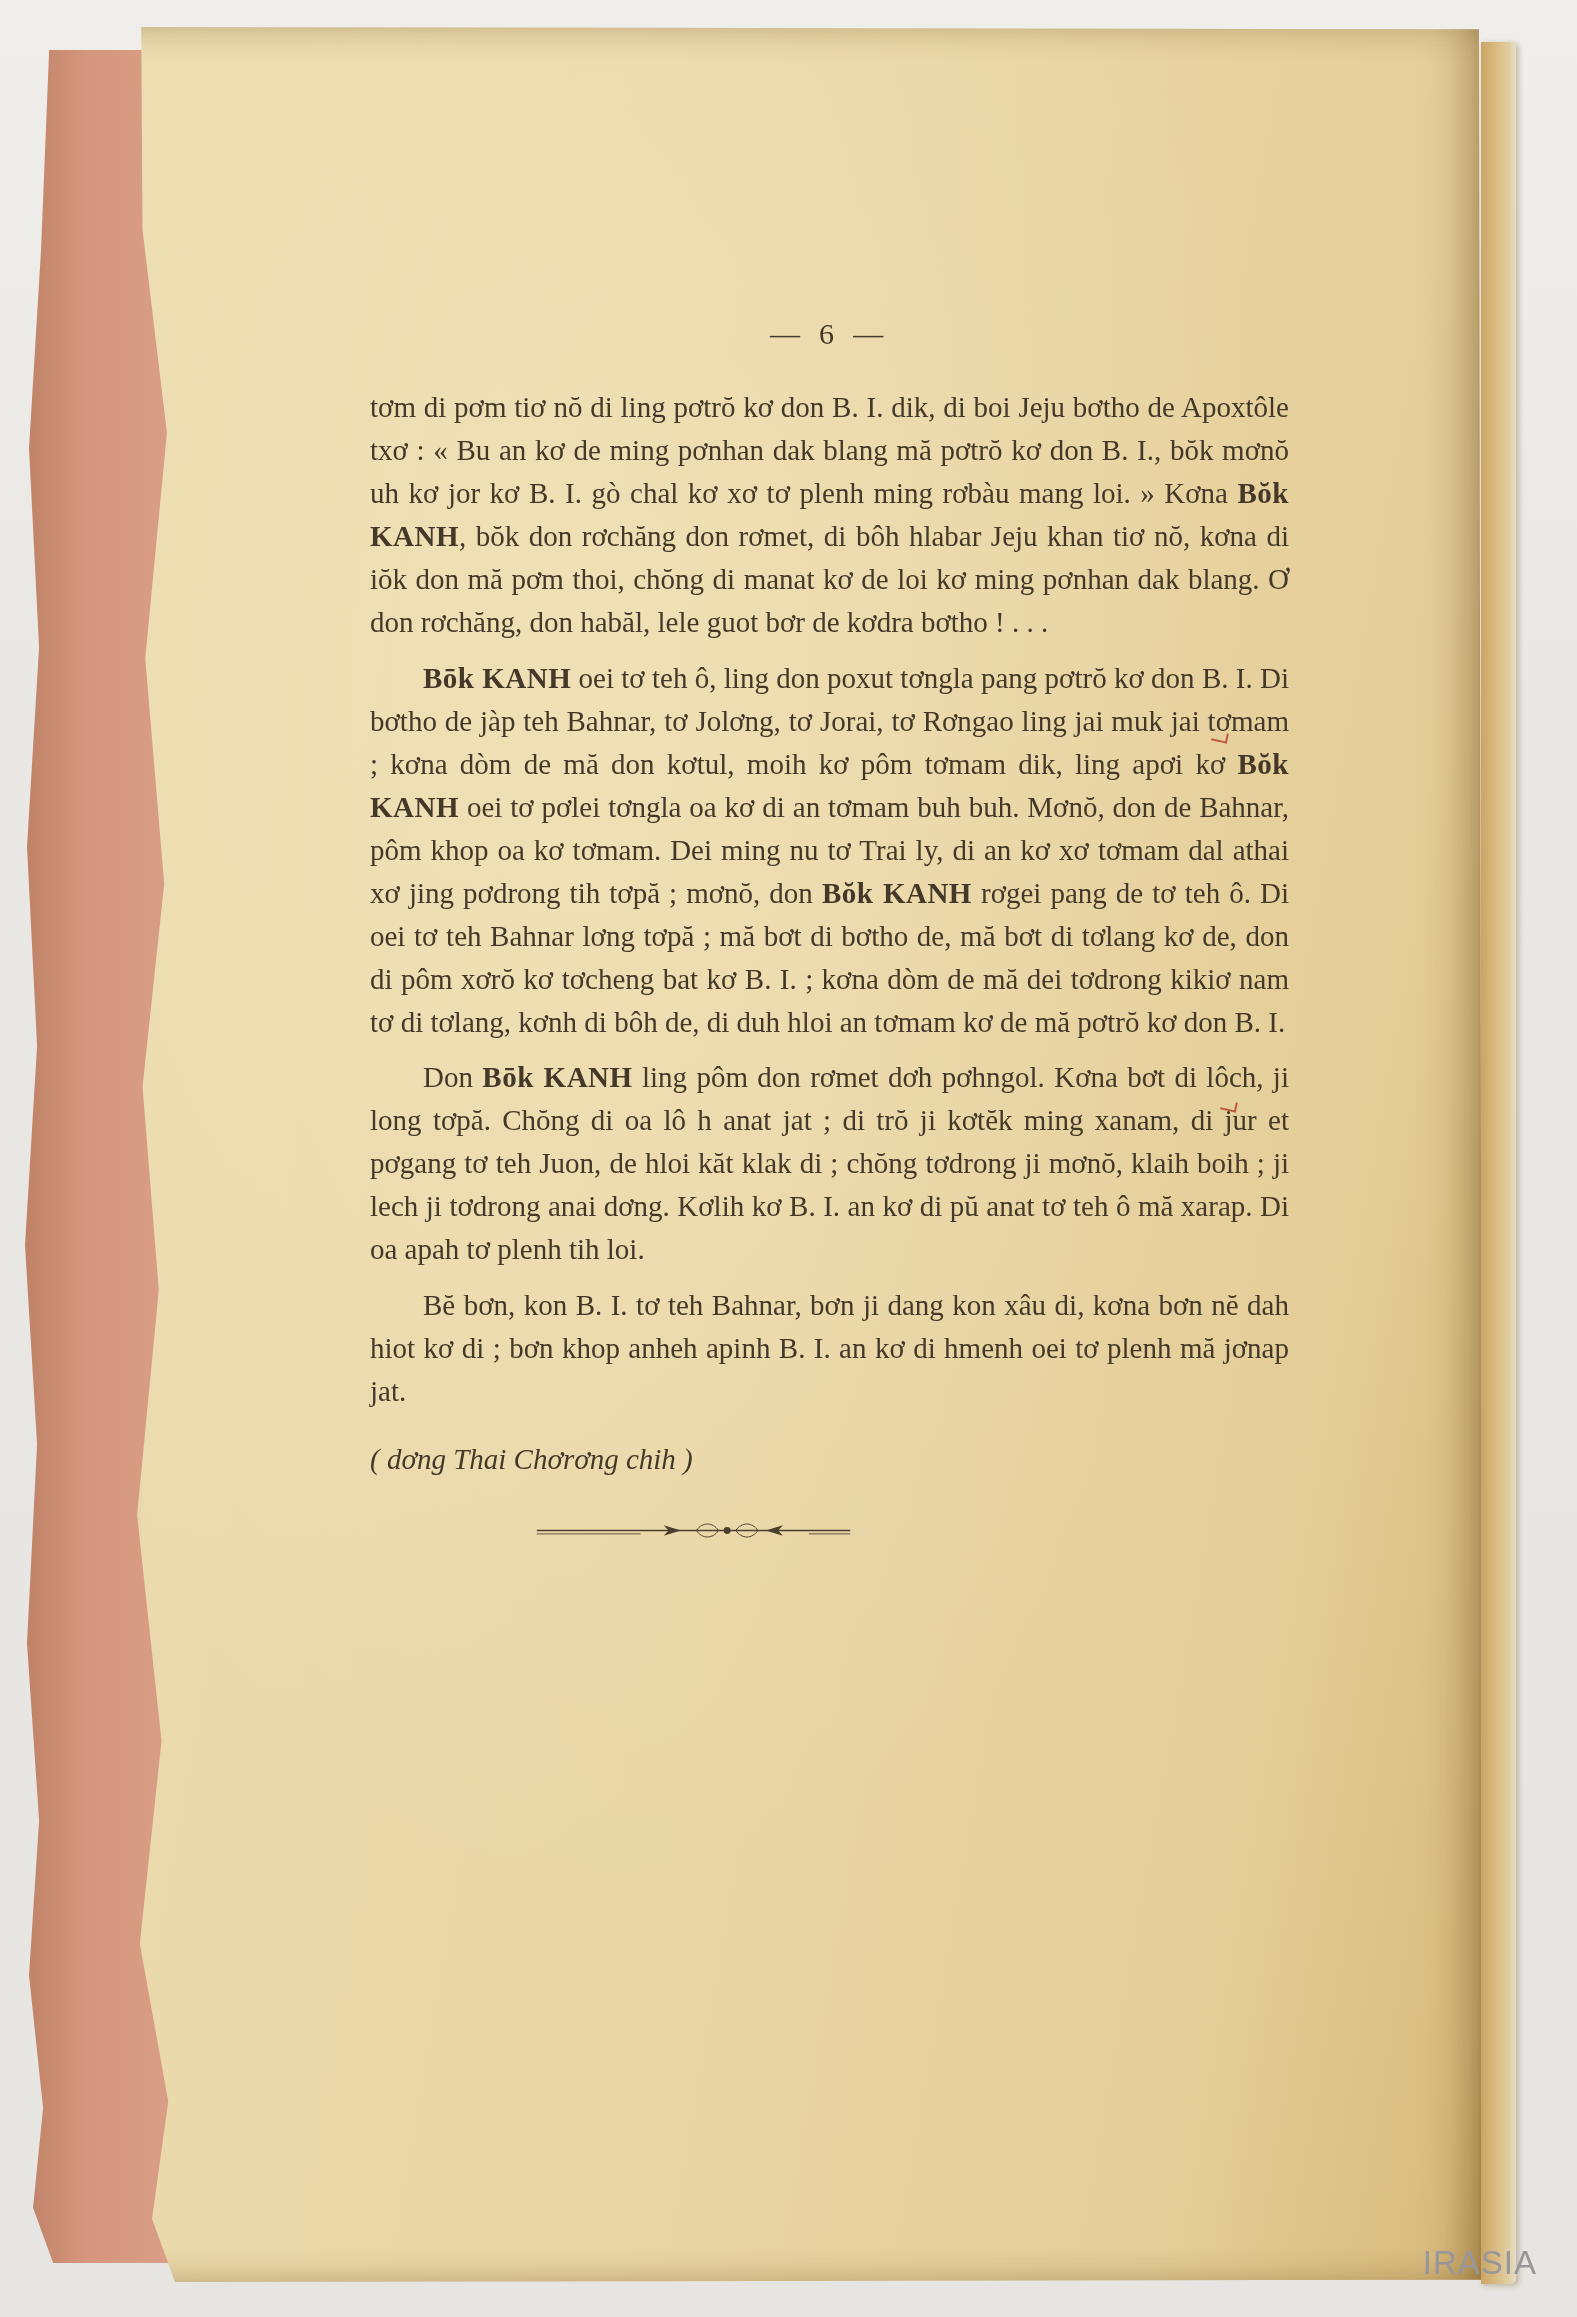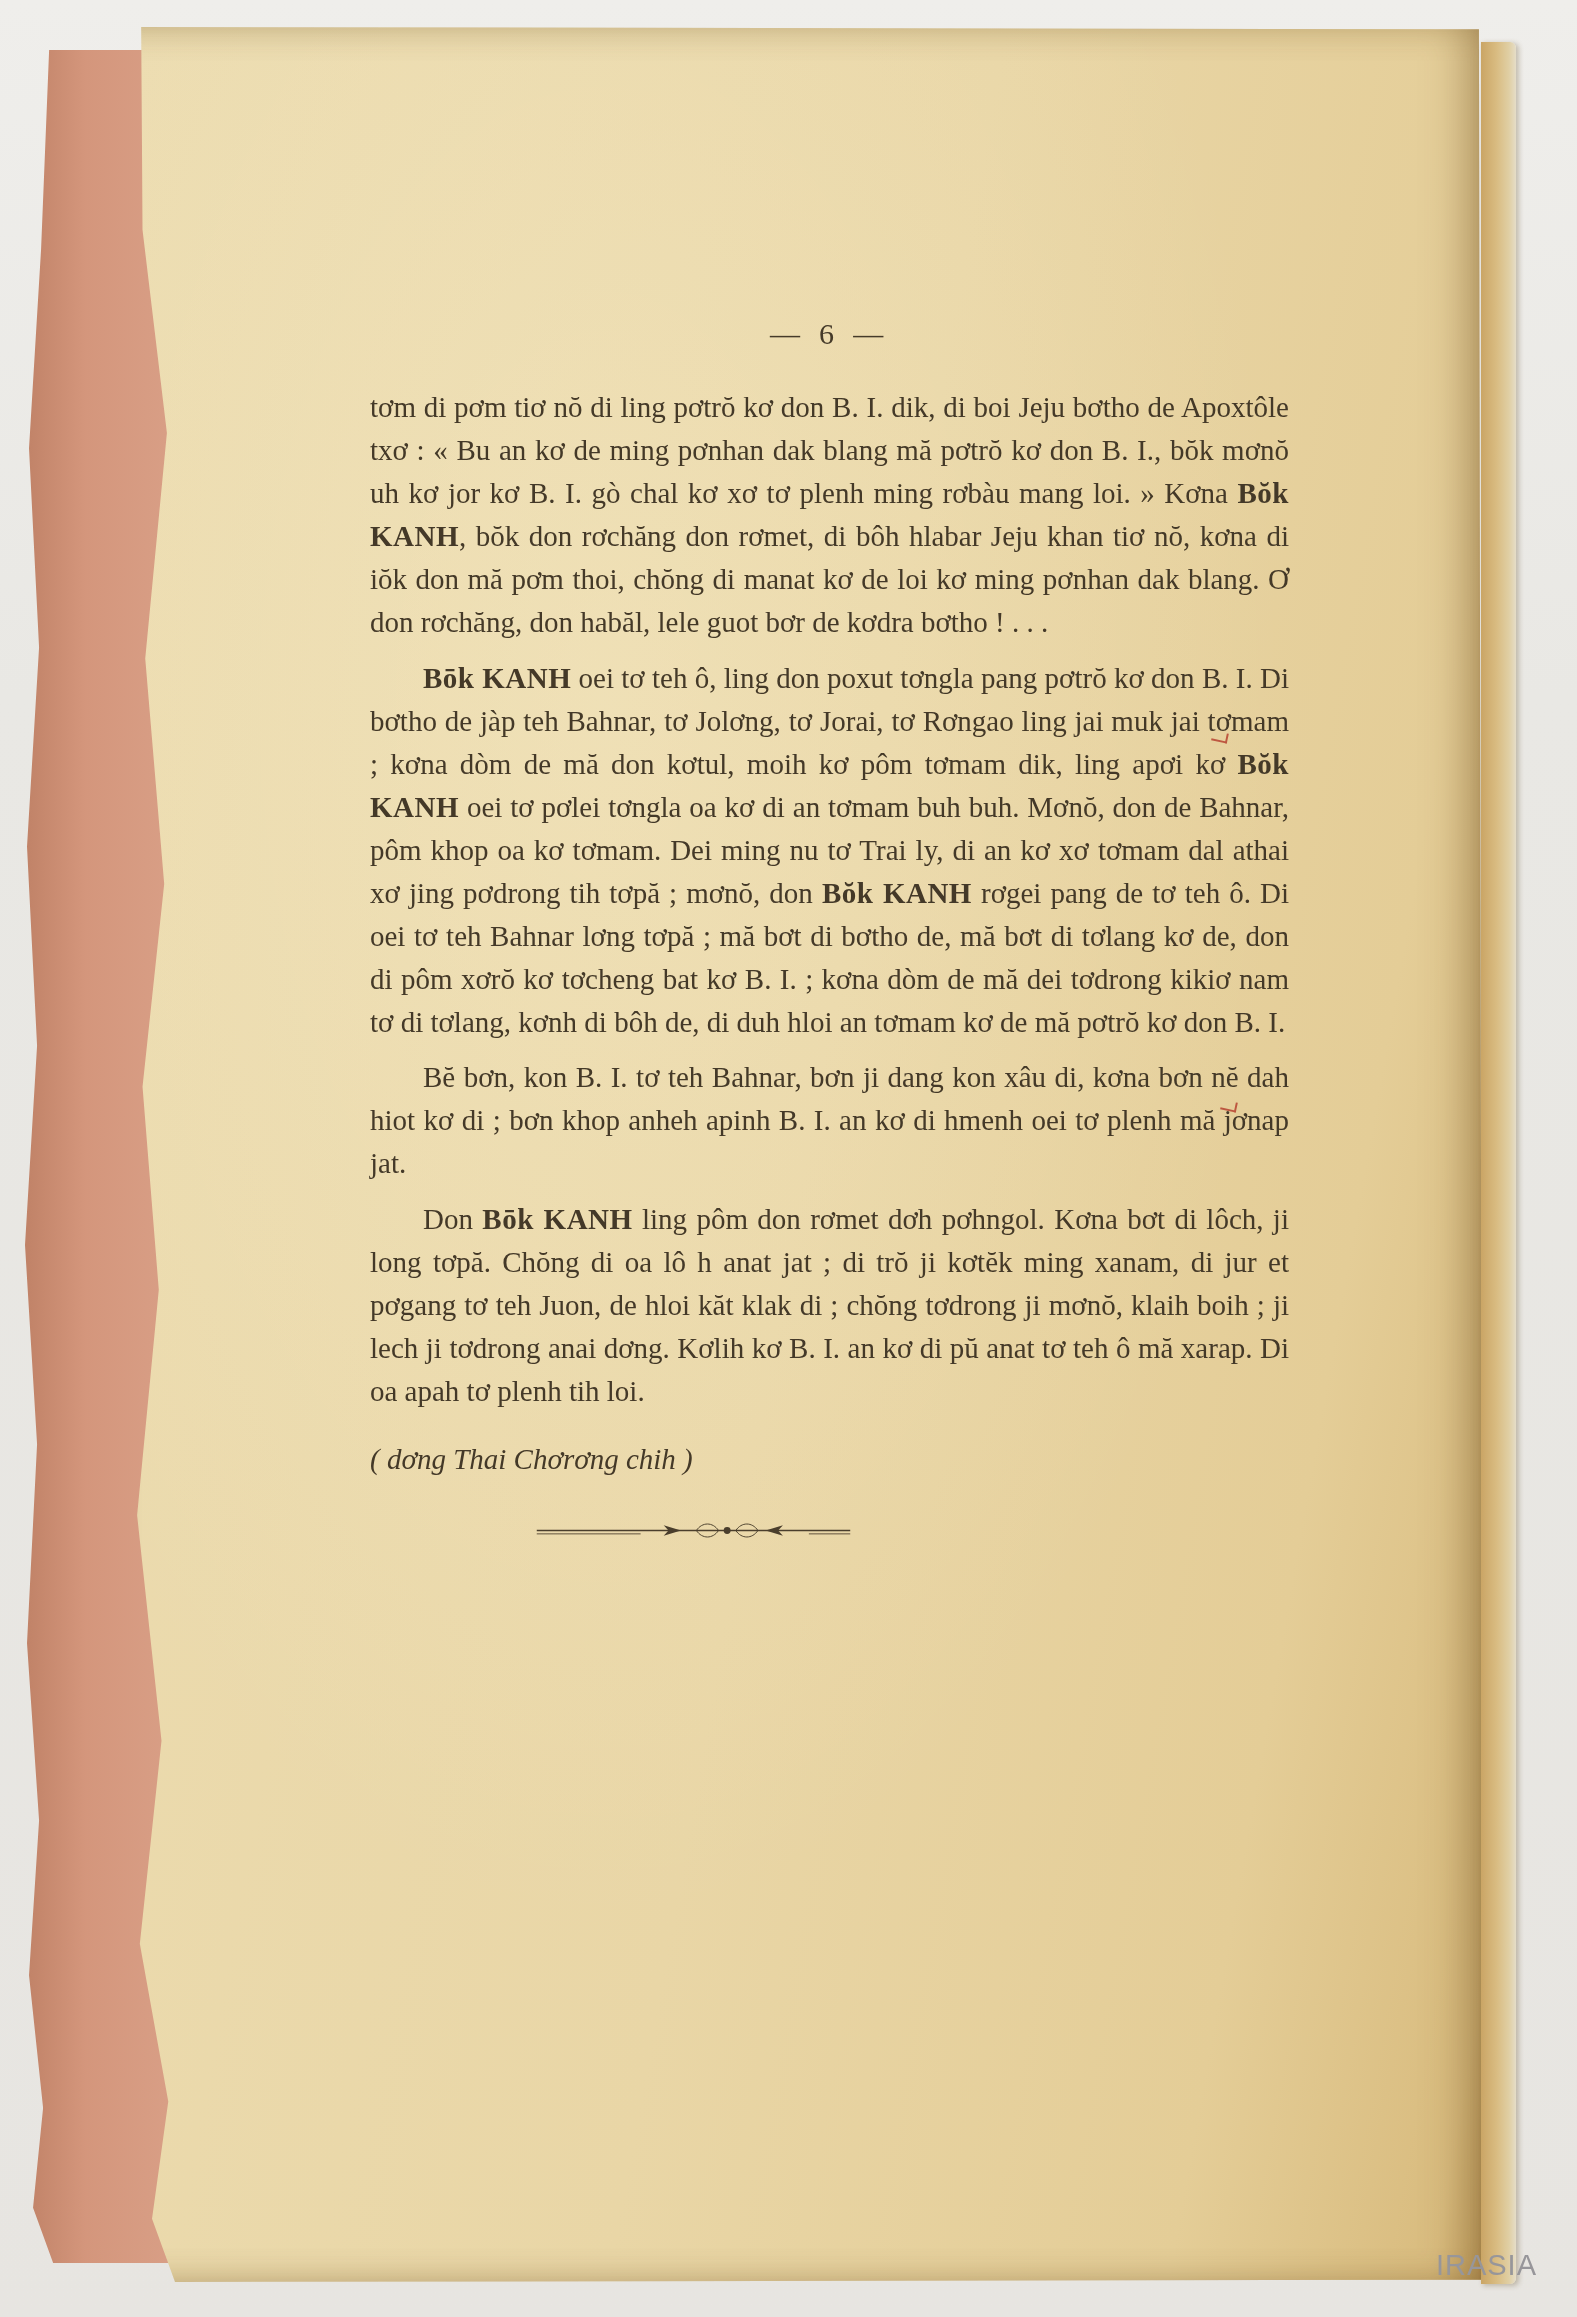--- a/index.html
+++ b/index.html
@@ -92,39 +92,39 @@
     opacity: .8;
     transform: rotate(12deg);
   }
   .red-mark.m1 { left: 1083px; top: 705px; }
   .red-mark.m2 { left: 1092px; top: 1074px; }
 
   .watermark {
     position: absolute;
     right: 41px; bottom: 35px;
     font-family: "Liberation Sans", sans-serif;
-    font-size: 29px;
+    font-size: 33px;
     letter-spacing: 1px;
     color: #97969a;
   }
 </style>
 </head>
 <body>
 
 <div class="pink-page"></div>
 
 <div class="paper">
 
   <div class="page-number">— 6 —</div>
 
   <div class="textblock">
     <p class="no-indent">tơm di pơm tiơ nŏ di ling pơtrŏ kơ don B. I. dik, di boi Jeju bơtho de Apoxtôle txơ : « Bu an kơ de ming pơnhan dak blang mă pơtrŏ kơ don B. I., bŏk mơnŏ uh kơ jor kơ B. I. gò chal kơ xơ tơ plenh ming rơbàu mang loi. » Kơna <b>Bŏk KANH</b>, bŏk don rơchăng don rơmet, di bôh hlabar Jeju khan tiơ nŏ, kơna di iŏk don mă pơm thoi, chŏng di manat kơ de loi kơ ming pơnhan dak blang. Ơ don rơchăng, don habăl, lele guot bơr de kơdra bơtho ! . . .</p>
     <p><b>Bōk KANH</b> oei tơ teh ô, ling don poxut tơngla pang pơtrŏ kơ don B. I. Di bơtho de jàp teh Bahnar, tơ Jolơng, tơ Jorai, tơ Rơngao ling jai muk jai tơmam ; kơna dòm de mă don kơtul, moih kơ pôm tơmam dik, ling apơi kơ <b>Bŏk KANH</b> oei tơ pơlei tơngla oa kơ di an tơmam buh buh. Mơnŏ, don de Bahnar, pôm khop oa kơ tơmam. Dei ming nu tơ Trai ly, di an kơ xơ tơmam dal athai xơ jing pơdrong tih tơpă ; mơnŏ, don <b>Bŏk KANH</b> rơgei pang de tơ teh ô. Di oei tơ teh Bahnar lơng tơpă ; mă bơt di bơtho de, mă bơt di tơlang kơ de, don di pôm xơrŏ kơ tơcheng bat kơ B. I. ; kơna dòm de mă dei tơdrong kikiơ nam tơ di tơlang, kơnh di bôh de, di duh hloi an tơmam kơ de mă pơtrŏ kơ don B. I.</p>
+    <p>Don <b>Bōk KANH</b> ling pôm don rơmet dơh pơhngol. Kơna bơt di lôch, ji long tơpă. Chŏng di oa lô h anat jat ; di trŏ ji kơtĕk ming xanam, di jur et pơgang tơ teh Juon, de hloi kăt klak di ; chŏng tơdrong ji mơnŏ, klaih boih ; ji lech ji tơdrong anai dơng. Kơlih kơ B. I. an kơ di pŭ anat tơ teh ô mă xarap. Di oa apah tơ plenh tih loi.</p>
     <p>Bĕ bơn, kon B. I. tơ teh Bahnar, bơn ji dang kon xâu di, kơna bơn nĕ dah hiot kơ di ; bơn khop anheh apinh B. I. an kơ di hmenh oei tơ plenh mă jơnap jat.</p>
-    <p>Don <b>Bōk KANH</b> ling pôm don rơmet dơh pơhngol. Kơna bơt di lôch, ji long tơpă. Chŏng di oa lô h anat jat ; di trŏ ji kơtĕk ming xanam, di jur et pơgang tơ teh Juon, de hloi kăt klak di ; chŏng tơdrong ji mơnŏ, klaih boih ; ji lech ji tơdrong anai dơng. Kơlih kơ B. I. an kơ di pŭ anat tơ teh ô mă xarap. Di oa apah tơ plenh tih loi.</p>
 
     <div class="signature">( dơng Thai Chơrơng chih )</div>
 
     <svg class="divider" viewBox="0 0 330 26" xmlns="http://www.w3.org/2000/svg">
       <g fill="#4a3e2c" stroke="#4a3e2c">
         <line x1="2" y1="13" x2="328" y2="13" stroke-width="1.6"></line>
         <line x1="2" y1="16.5" x2="110" y2="16.5" stroke-width="0.9"></line>
         <line x1="285" y1="16.5" x2="328" y2="16.5" stroke-width="0.9"></line>
         <path d="M152,13 l-18,-5.5 l5,5.5 l-5,5.5 z" stroke="none"></path>
         <path d="M168,13 c6,-9 17,-9 23,0 c-6,9 -17,9 -23,0 z" stroke-width="1" fill="none"></path>

